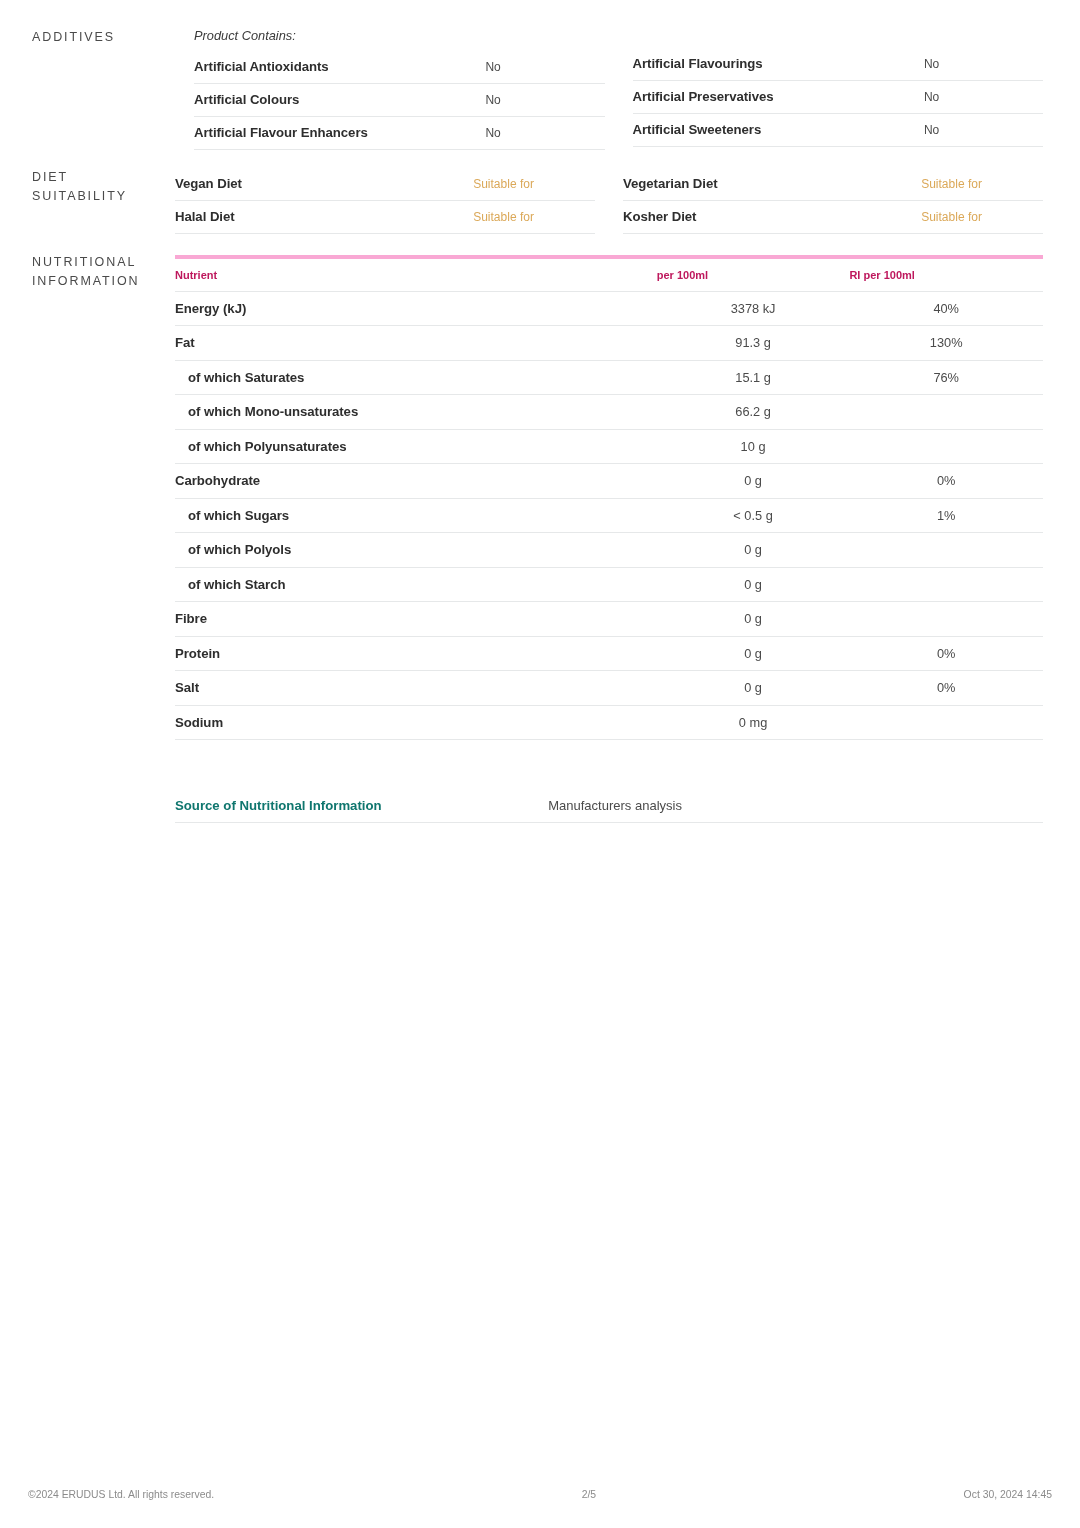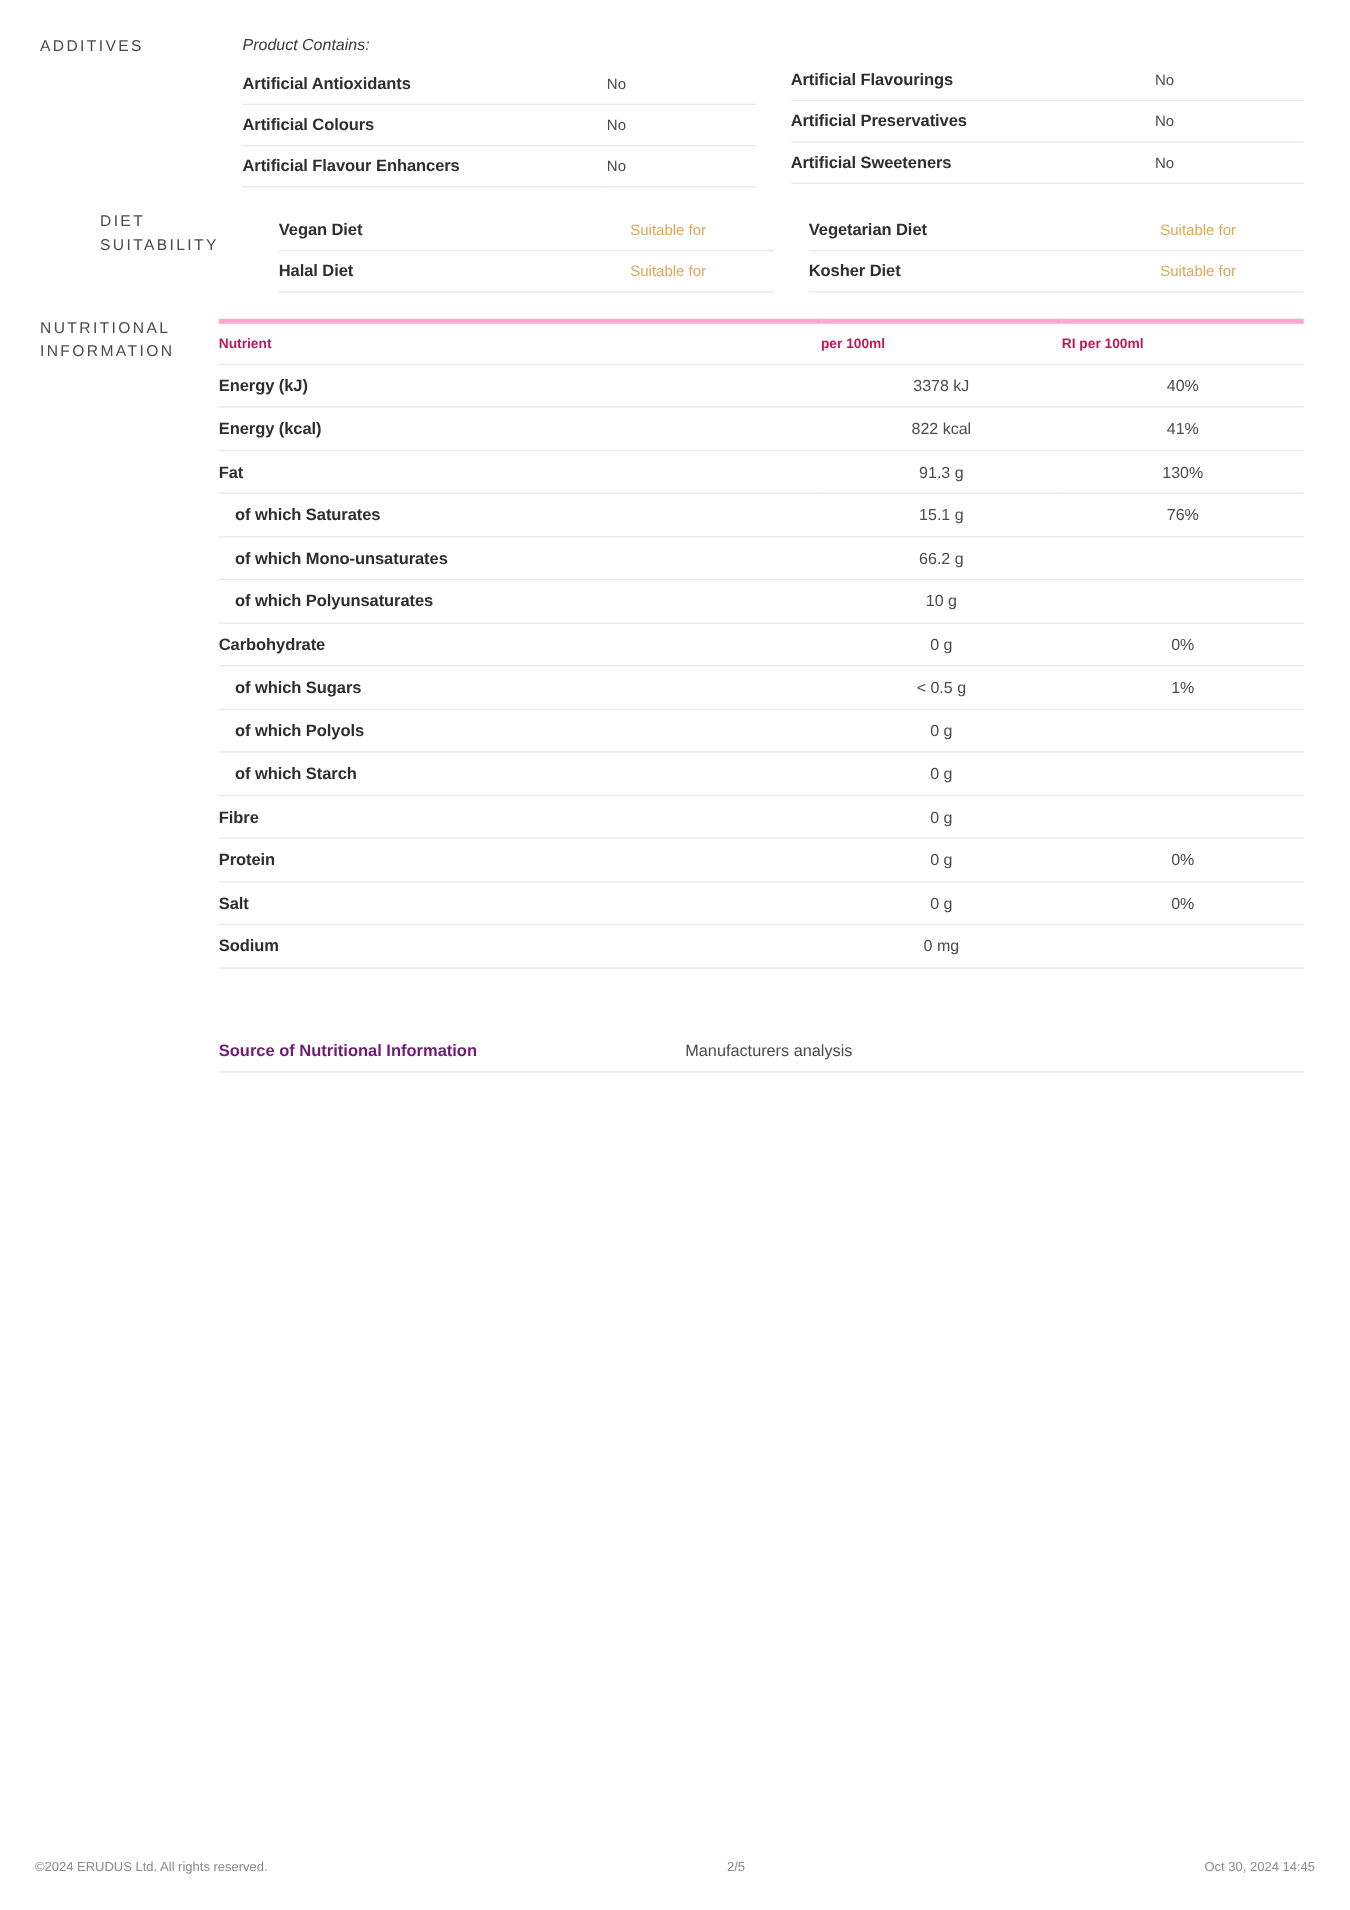--- a/index.html
+++ b/index.html
@@ -155,21 +155,21 @@
   table.src col.s-val   { width: 57%; }
   table.src td {
     border-bottom: 1px solid #e6e8e9;
     padding: 6px 0 9px 0;
     vertical-align: baseline;
     text-align: left;
   }
   td.src-label {
     font-size: 13.2px;
     font-weight: bold;
-    color: #701a75;
+    color: #0f766e;
   }
   td.src-val {
     font-size: 13px;
     font-weight: 400;
     color: #4b4b4b;
   }
 
   
   .footer {
     position: absolute;
@@ -183,21 +183,21 @@
     color: #8b8b8b;
     padding: 0 28px;
     box-sizing: border-box;
     gap: 28px;
   }
   .footer .f-left   { flex: 0 0 auto; }
   .footer .f-center { flex: 1 1 auto; text-align: center; }
   .footer .f-right  { flex: 0 0 auto; }
 
   .sec-additives  { padding-top: 28px; gap: 19px; }
-  .sec-diet       { padding-top: 18px; margin-left: 48px; }
+  .sec-diet       { padding-top: 18px; }
   .sec-nutrition  { padding-top: 19px; }
 </style>
 </head>
 <body>
 
 <div class="page">
 
   <div class="section sec-additives">
     <div class="section-label">ADDITIVES</div>
     <div class="section-body">
@@ -325,25 +325,20 @@
               <th>RI per 100ml</th>
             </tr>
           </thead>
           <tbody>
             <tr>
               <td class="n-name">Energy (kJ)</td>
               <td class="n-val">3378 kJ</td>
               <td class="n-val">40%</td>
             </tr>
             <tr>
-              <td class="n-name">Energy (kcal)</td>
-              <td class="n-val">822 kcal</td>
-              <td class="n-val">41%</td>
-            </tr>
-            <tr>
               <td class="n-name">Fat</td>
               <td class="n-val">91.3 g</td>
               <td class="n-val">130%</td>
             </tr>
             <tr>
               <td class="n-name indent">of which Saturates</td>
               <td class="n-val">15.1 g</td>
               <td class="n-val">76%</td>
             </tr>
             <tr>

